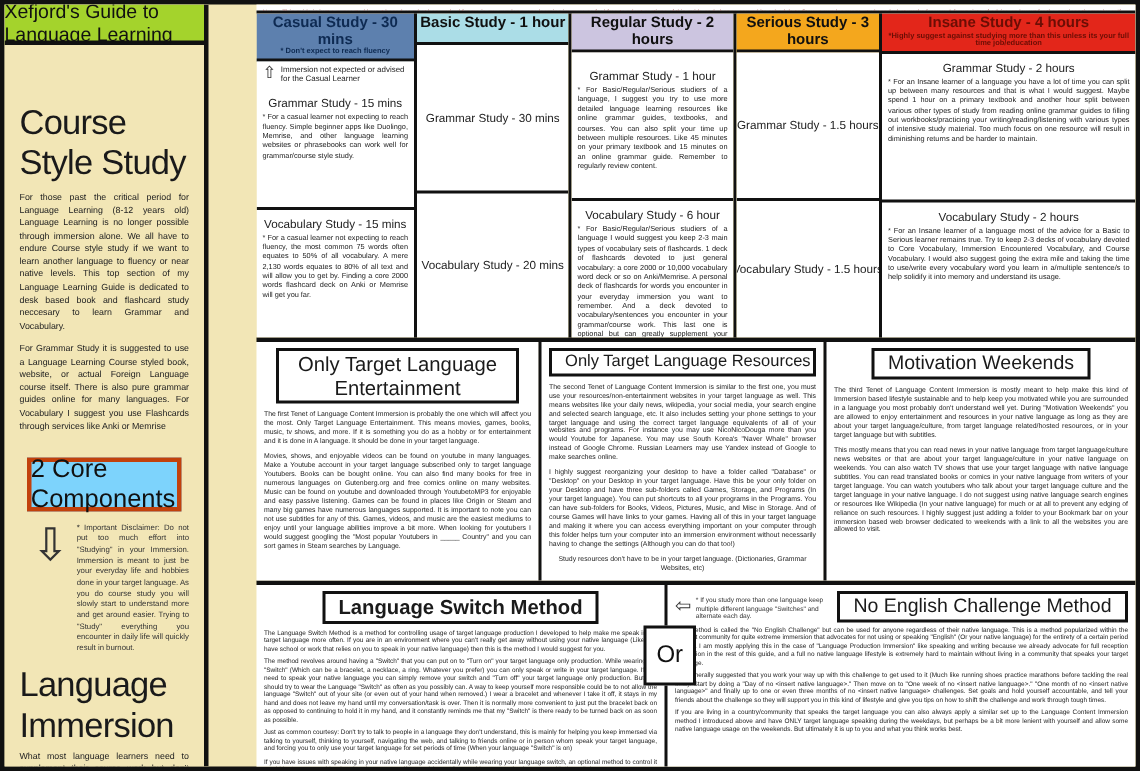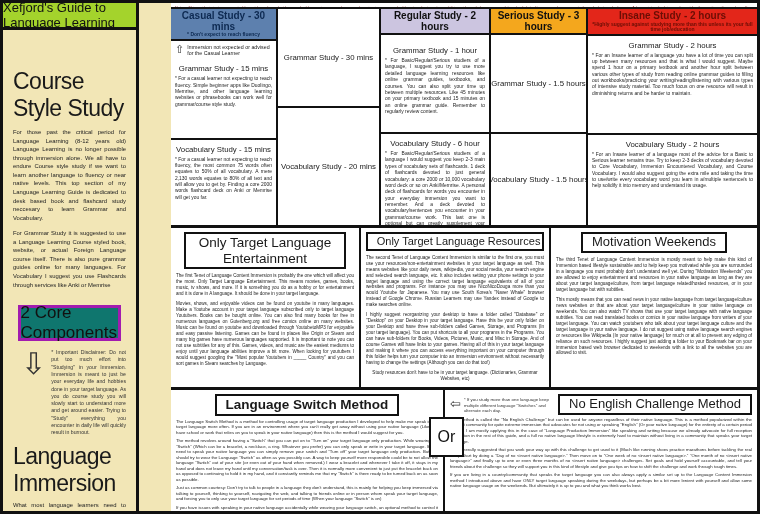--- a/index.html
+++ b/index.html
@@ -9,21 +9,21 @@
     border: 3px solid #111; background: #f2e6b6;
     display: flex; overflow: hidden; gap: 32px;
   }
   
   .left-panel { width: 228px; border-right: 3px solid #111; display: flex; flex-direction: column; background: #f2e6b6; }
   .title-bar { height: 27px; background: #a4d32c; border-bottom: 3px solid #111; display: flex; align-items: center; justify-content: center; font-size: 13px; color: #111; }
   .left-content { flex: 1; padding: 4px 10px 4px 10px; overflow: hidden; }
   .big-heading { font-size: 23px; font-weight: 400; letter-spacing: -0.5px; color: #1a1a1a; margin: 34px 0 6px; }
   .big-heading.second { margin: 6px 0 4px; }
   .left-content p { font-size: 5.9px; line-height: 1.45; text-align: justify; color: #222; margin-bottom: 7px; }
-  .core-box { border: 3px solid #a21caf; background: #0f766e; margin: 16px auto 8px; width: 92%; height: 36px; display: flex; align-items: center; justify-content: center; font-size: 17px; color: #111; }
+  .core-box { border: 3px solid #c2410c; background: #7dd3fc; margin: 16px auto 8px; width: 92%; height: 36px; display: flex; align-items: center; justify-content: center; font-size: 17px; color: #111; }
   .disclaimer-row { display: flex; gap: 5px; align-items: flex-start; margin: 2px 0 6px; }
   .arrow-glyph { color: #333; line-height: 1; }
   .down-arrow { font-size: 30px; margin-left: 8px; }
   .disclaimer-text { font-size: 5.2px; line-height: 1.4; color: #333; text-align: justify; }
   
   .main { flex: 1; display: flex; flex-direction: column; background: #f2e6b6; }
   .top-strip { height: 25px; background: #fff; border-bottom: 2px solid #111; color: #a04848; font-size: 4.2px; line-height: 1.35; padding: 2px 4px; overflow: hidden; }
   
   .columns-row { height: 219px; display: flex; border-bottom: 3px solid #111; }
   .col { display: flex; flex-direction: column; overflow: hidden; justify-content: flex-end; }
@@ -111,20 +111,23 @@
             <p>* For a casual learner not expecting to reach fluency. Simple beginner apps like Duolingo, Memrise, and other language learning websites or phrasebooks can work well for grammar/course style study.</p>
           </div>
           <div class="cell vocab">
             <div class="cell-title">Vocabulary Study - 15 mins</div>
             <p>* For a casual learner not expecting to reach fluency, the most common 75 words often equates to 50% of all vocabulary. A mere 2,130 words equates to 80% of all text and will allow you to get by. Finding a core 2000 words flashcard deck on Anki or Memrise will get you far.</p>
           </div>
         </div>
       </div>
 
       <div class="col col-basic">
+        <div class="col-header" style="background:#abdde7;color:#101010">
+          <div class="col-header-title">Basic Study - 1 hour</div>
+        </div>
         <div class="col-body">
           <div class="cell grammar center">
             <div class="cell-title">Grammar Study - 30 mins</div>
           </div>
           <div class="cell vocab center">
             <div class="cell-title">Vocabulary Study - 20 mins</div>
           </div>
         </div>
       </div>
 
@@ -153,21 +156,21 @@
             <div class="cell-title">Grammar Study - 1.5 hours</div>
           </div>
           <div class="cell vocab center">
             <div class="cell-title">Vocabulary Study - 1.5 hours</div>
           </div>
         </div>
       </div>
 
       <div class="col col-insane">
         <div class="col-header" style="background:#e3261a;color:#6b0e05">
-          <div class="col-header-title">Insane Study - 2 hours</div>
+          <div class="col-header-title">Insane Study - 4 hours</div>
           <div class="col-header-note">*Highly suggest against studying more than this unless its your full time job/education</div>
         </div>
         <div class="col-body">
           <div class="cell grammar">
             <div class="cell-title">Grammar Study - 2 hours</div>
             <p>* For an Insane learner of a language you have a lot of time you can split up between many resources and that is what I would suggest. Maybe spend 1 hour on a primary textbook and another hour split between various other types of study from reading online grammar guides to filling out workbooks/practicing your writing/reading/listening with various types of intensive study material. Too much focus on one resource will result in diminishing returns and be harder to maintain.</p>
           </div>
           <div class="cell vocab">
             <div class="cell-title">Vocabulary Study - 2 hours</div>
             <p>* For an Insane learner of a language most of the advice for a Basic to Serious learner remains true. Try to keep 2-3 decks of vocabulary devoted to Core Vocabulary, Immersion Encountered Vocabulary, and Course Vocabulary. I would also suggest going the extra mile and taking the time to use/write every vocabulary word you learn in a/multiple sentence/s to help solidify it into memory and understand its usage.</p>

